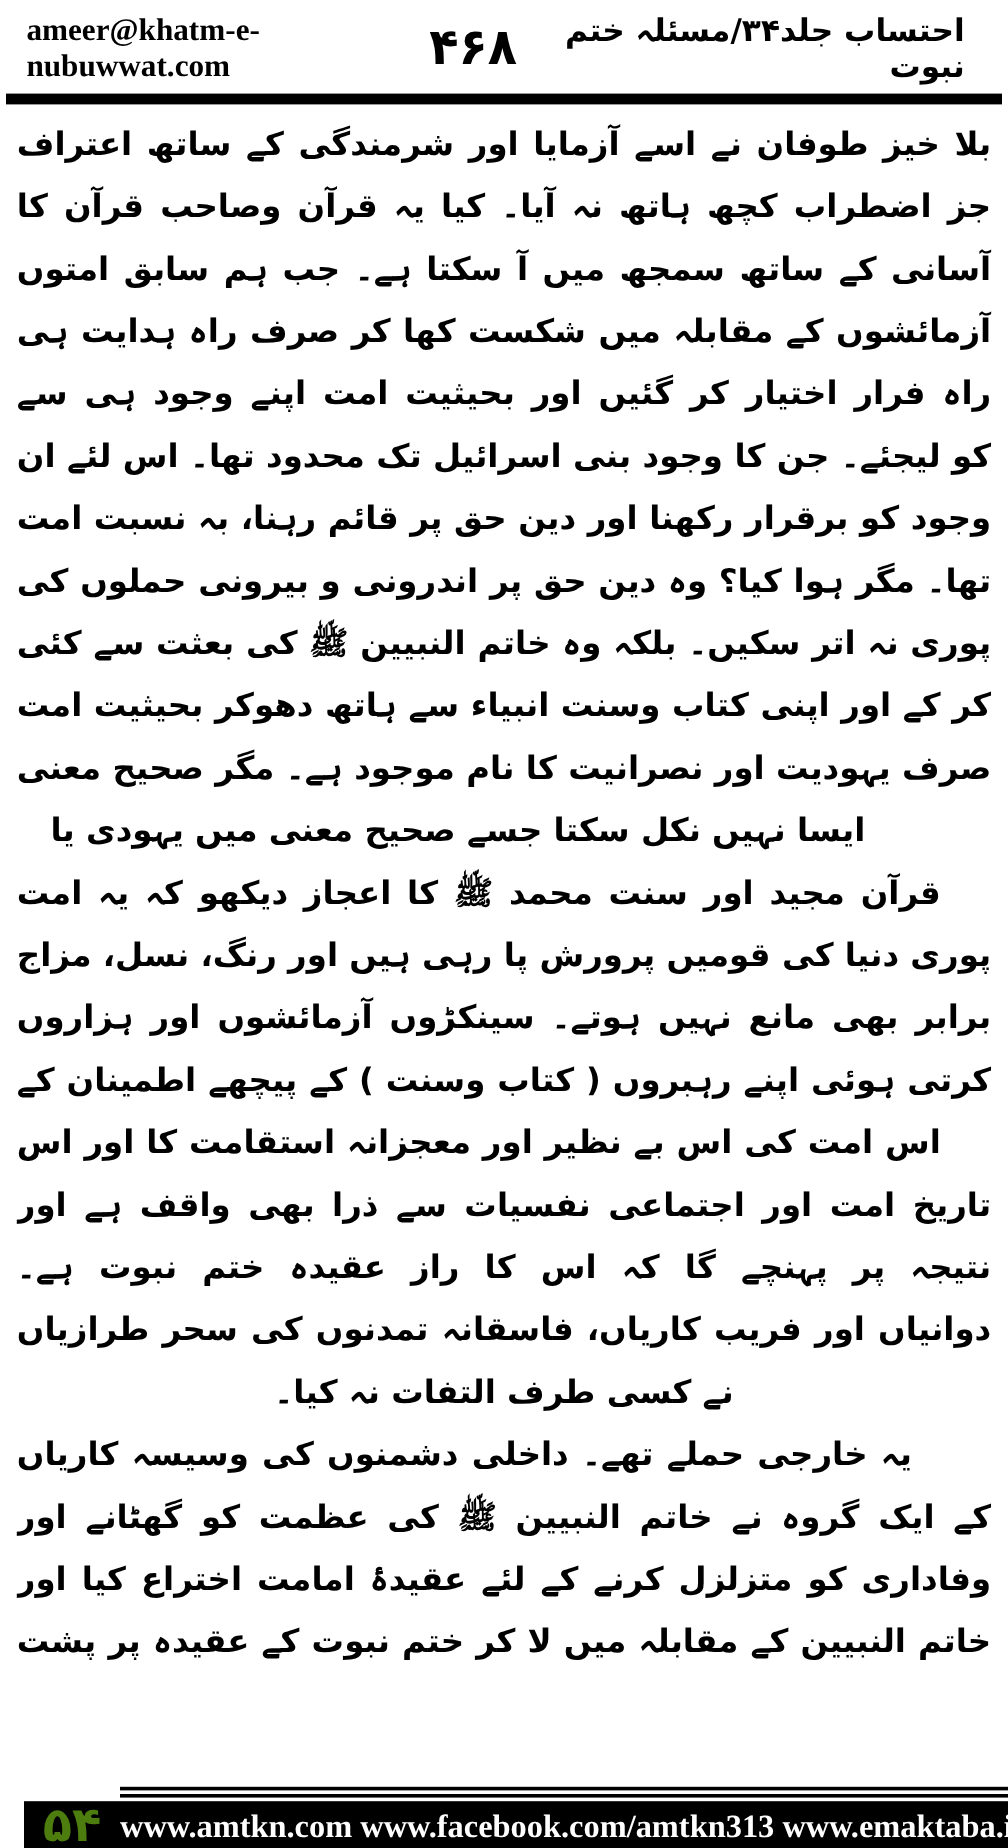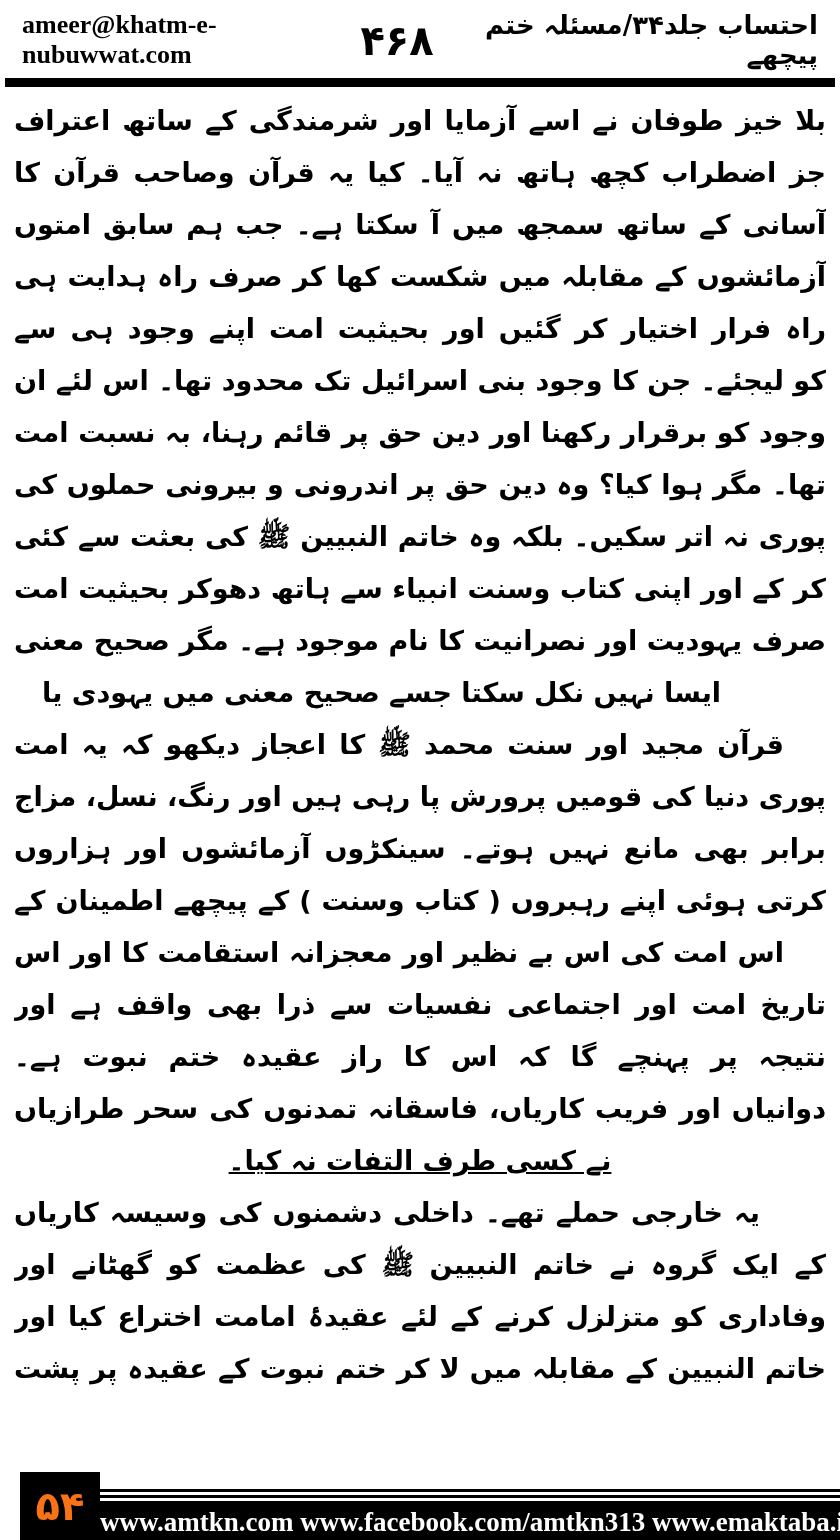--- a/index.html
+++ b/index.html
@@ -3,65 +3,65 @@
 <meta charset="utf-8">
 <style>
   html,body{margin:0;padding:0;background:#e8e8e8;}
   .page{
     width:840px;height:1540px;background:#ffffff;position:relative;
     overflow:hidden;margin:0 auto;font-family:"DejaVu Sans",sans-serif;color:#000;
   }
   
   header{
     display:flex;align-items:center;justify-content:space-between;
-    height:76px;padding:2px 22px 0 22px;
+    height:76px;padding:2px 36px 0 22px;
   }
   .email{font:bold 26px "Liberation Serif",serif;letter-spacing:0px;}
   .pagenum{font:bold 40px "DejaVu Sans",sans-serif;transform:scaleY(1.05);}
   .hdr-title{
     font:bold 26px "DejaVu Sans",sans-serif;direction:rtl;text-align:right;
   }
   .rule{height:9px;background:#000;margin:0 5px;}
   
   main{padding:8px 14px 0 14px;direction:rtl;}
   .line{
     direction:rtl;unicode-bidi:plaintext;
     font:bold 27px "DejaVu Sans",sans-serif;
     height:52px;line-height:52px;overflow:hidden;
     text-align:justify;text-align-last:justify;text-justify:inter-word;
     white-space:normal;
   }
   .line.indent{padding-right:42px;}
   .line.indent-lg{padding-right:66px;}
   .line.end-left{text-align:left;text-align-last:left;padding-left:28px;}
-  .line.end-center{text-align-last:center;text-decoration:underline;}
+  .line.end-center{text-align-last:center;}
   
   footer{position:absolute;left:0;right:0;bottom:0;height:58px;}
   .foot-box{
-    position:absolute;left:20px;bottom:0;width:80px;height:68px;background:#000;
-    color:#f97316;display:flex;align-items:center;justify-content:center;
+    position:absolute;left:20px;bottom:0;width:80px;height:39px;background:#000;
+    color:#4d7c0f;display:flex;align-items:center;justify-content:center;
     font:bold 40px "DejaVu Sans",sans-serif;
   }
   .foot-bar{position:absolute;left:100px;right:0;bottom:0;height:51px;background:#000;}
   .stripes{padding-top:3px;}
   .stripes i{display:block;height:3px;background:#fff;margin-bottom:3px;}
   .links{
     color:#fff;text-align:center;font:bold 27px "Liberation Serif",serif;
     line-height:36px;white-space:nowrap;
   }
 </style>
 </head>
 <body>
 
 <div class="page">
 
   <header>
     <span class="email">ameer@khatm-e-nubuwwat.com</span>
     <span class="pagenum">۴۶۸</span>
-    <span class="hdr-title">احتساب جلد۳۴/مسئلہ ختم پیچھے</span>
+    <span class="hdr-title">احتساب جلد۳۴/مسئلہ ختم نبوت</span>
   </header>
 
   <div class="rule"></div>
 
   <main>
       <div class="line">بلا خیز طوفان نے اسے آزمایا اور شرمندگی کے ساتھ اعتراف شکست کیا۔ بجلیوں نے اسے تاکا مگر</div>
       <div class="line">جز اضطراب کچھ ہاتھ نہ آیا۔ کیا یہ قرآن وصاحب قرآن کا ایک معجزہ نہیں؟ یہ اعجاز اس وقت</div>
       <div class="line">آسانی کے ساتھ سمجھ میں آ سکتا ہے۔ جب ہم سابق امتوں کی تاریخ کا مطالعہ کریں جو اس قسم کی</div>
       <div class="line">آزمائشوں کے مقابلہ میں شکست کھا کر صرف راہ ہدایت ہی نہیں بلکہ اپنے رہنماؤں کو بھی چھوڑ کر</div>
       <div class="line">راہ فرار اختیار کر گئیں اور بحیثیت امت اپنے وجود ہی سے ہاتھ دھو بیٹھیں۔ بطور مثال یہود و نصاریٰ</div>

